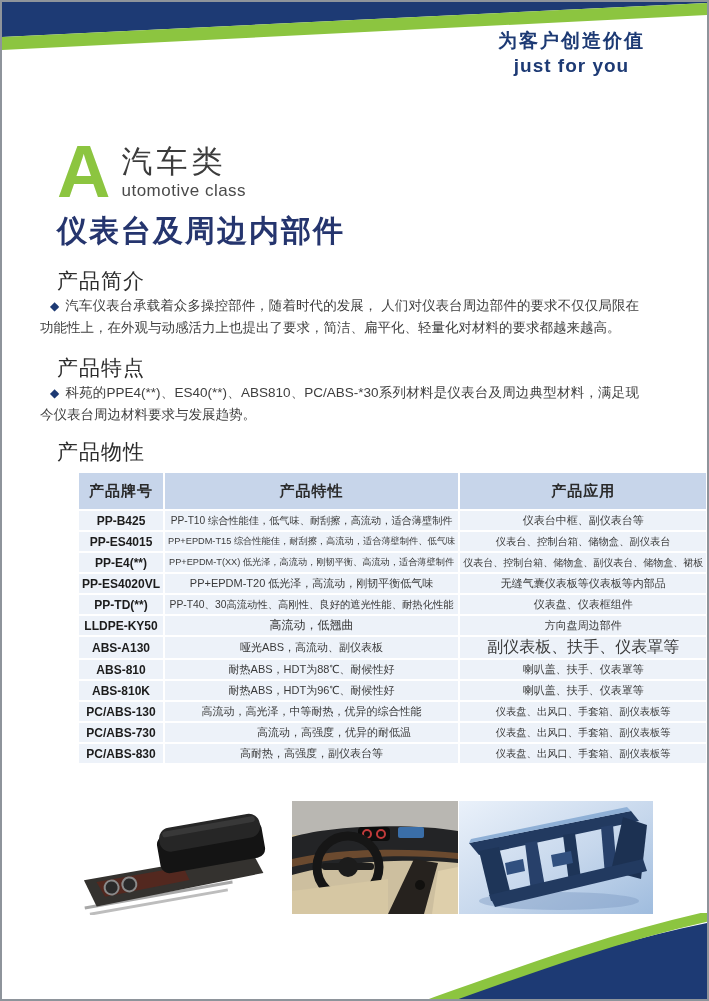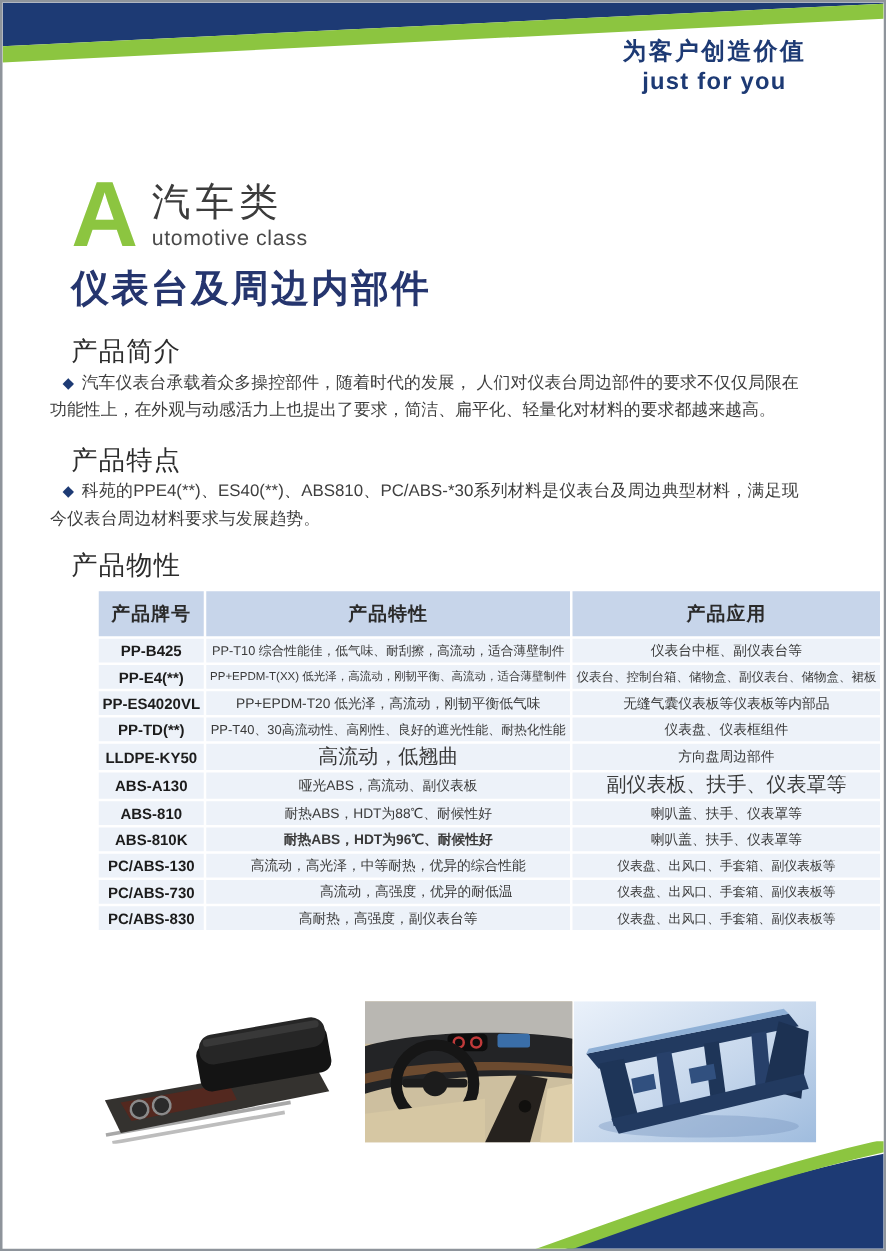--- a/index.html
+++ b/index.html
@@ -92,52 +92,57 @@
         <th class="w2">产品应用</th>
       </tr>
     </thead>
     <tbody>
         <tr>
           <td class="c0 w0" style="font-size: 12px;">PP-B425</td>
           <td class="c1 w1" style="font-size: 10.1924px;">PP-T10 综合性能佳，低气味、耐刮擦，高流动，适合薄壁制件</td>
           <td class="c2 w2" style="font-size: 11px; margin-top: 31px;">仪表台中框、副仪表台等</td>
         </tr>
         <tr>
+          <td class="c0 w0" style="font-size: 12px;">PP-ES4015</td>
+          <td class="c1 w1" style="font-size: 9.23773px;">PP+EPDM-T15 综合性能佳，耐刮擦，高流动，适合薄壁制件、低气味</td>
+          <td class="c2 w2" style="font-size: 10.2941px;">仪表台、控制台箱、储物盒、副仪表台</td>
+        </tr>
+        <tr>
           <td class="c0 w0" style="font-size: 12px;">PP-E4(**)</td>
           <td class="c1 w1" style="font-size: 9.19023px;">PP+EPDM-T(XX) 低光泽，高流动，刚韧平衡、高流动，适合薄壁制件</td>
           <td class="c2 w2" style="font-size: 10px;">仪表台、控制台箱、储物盒、副仪表台、储物盒、裙板</td>
         </tr>
         <tr>
           <td class="c0 w0" style="font-size: 12px;">PP-ES4020VL</td>
           <td class="c1 w1" style="font-size: 11px;">PP+EPDM-T20 低光泽，高流动，刚韧平衡低气味</td>
           <td class="c2 w2" style="font-size: 11px;">无缝气囊仪表板等仪表板等内部品</td>
         </tr>
         <tr>
           <td class="c0 w0" style="font-size: 12px;">PP-TD(**)</td>
           <td class="c1 w1" style="font-size: 10.3473px;">PP-T40、30高流动性、高刚性、良好的遮光性能、耐热化性能</td>
           <td class="c2 w2" style="font-size: 11px;">仪表盘、仪表框组件</td>
         </tr>
         <tr>
           <td class="c0 w0" style="font-size: 12px;">LLDPE-KY50</td>
-          <td class="c1 w1" style="font-size: 16px;">高流动，低翘曲</td>
+          <td class="c1 w1" style="font-size: 12px;">高流动，低翘曲</td>
           <td class="c2 w2" style="font-size: 11px;">方向盘周边部件</td>
         </tr>
         <tr>
           <td class="c0 w0" style="font-size: 12px;">ABS-A130</td>
           <td class="c1 w1" style="font-size: 11px;">哑光ABS，高流动、副仪表板</td>
           <td class="c2 w2" style="font-size: 16px;">副仪表板、扶手、仪表罩等</td>
         </tr>
         <tr>
           <td class="c0 w0" style="font-size: 12px;">ABS-810</td>
           <td class="c1 w1" style="font-size: 11px;">耐热ABS，HDT为88℃、耐候性好</td>
           <td class="c2 w2" style="font-size: 11px;">喇叭盖、扶手、仪表罩等</td>
         </tr>
         <tr>
           <td class="c0 w0" style="font-size: 12px;">ABS-810K</td>
-          <td class="c1 w1" style="font-size: 11px; font-weight: bold;">耐热ABS，HDT为96℃、耐候性好</td>
+          <td class="c1 w1" style="font-size: 11px;">耐热ABS，HDT为96℃、耐候性好</td>
           <td class="c2 w2" style="font-size: 11px;">喇叭盖、扶手、仪表罩等</td>
         </tr>
         <tr>
           <td class="c0 w0" style="font-size: 12px;">PC/ABS-130</td>
           <td class="c1 w1" style="font-size: 11px;">高流动，高光泽，中等耐热，优异的综合性能</td>
           <td class="c2 w2" style="font-size: 10.2941px;">仪表盘、出风口、手套箱、副仪表板等</td>
         </tr>
         <tr>
           <td class="c0 w0" style="font-size: 12px;">PC/ABS-730</td>
           <td class="c1 w1" style="font-size: 11px; padding-left: 48px;">高流动，高强度，优异的耐低温</td>

